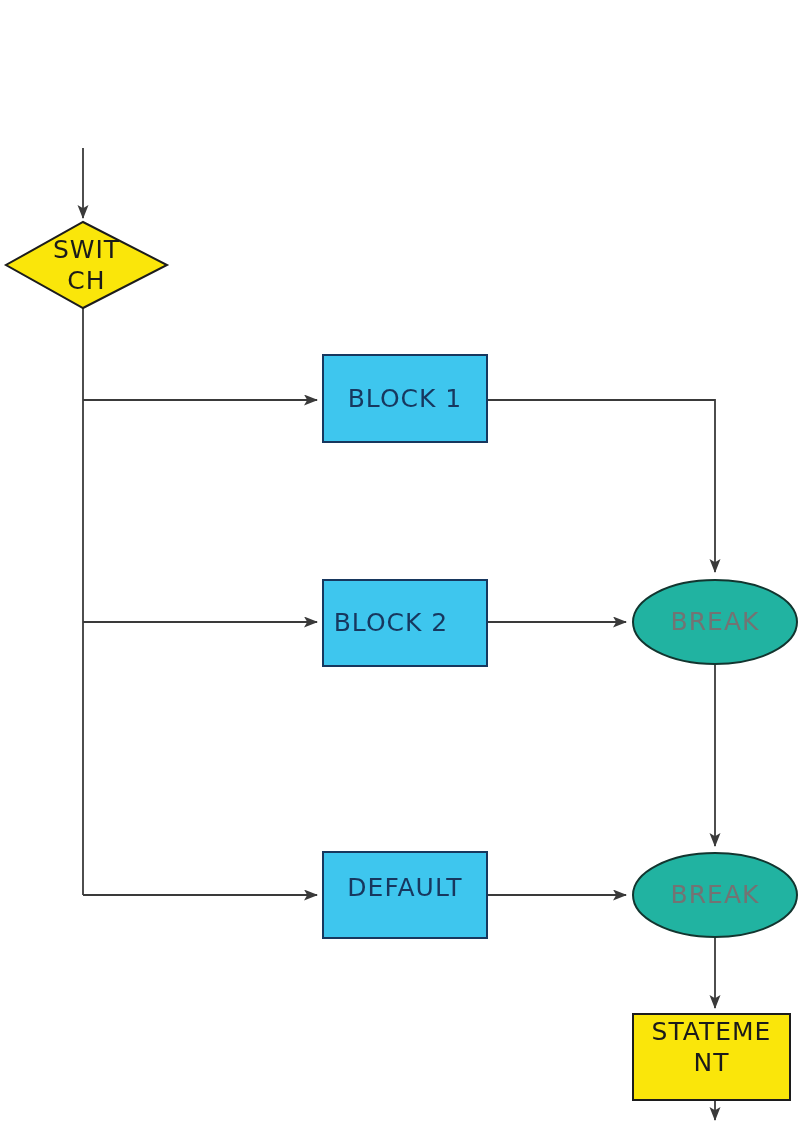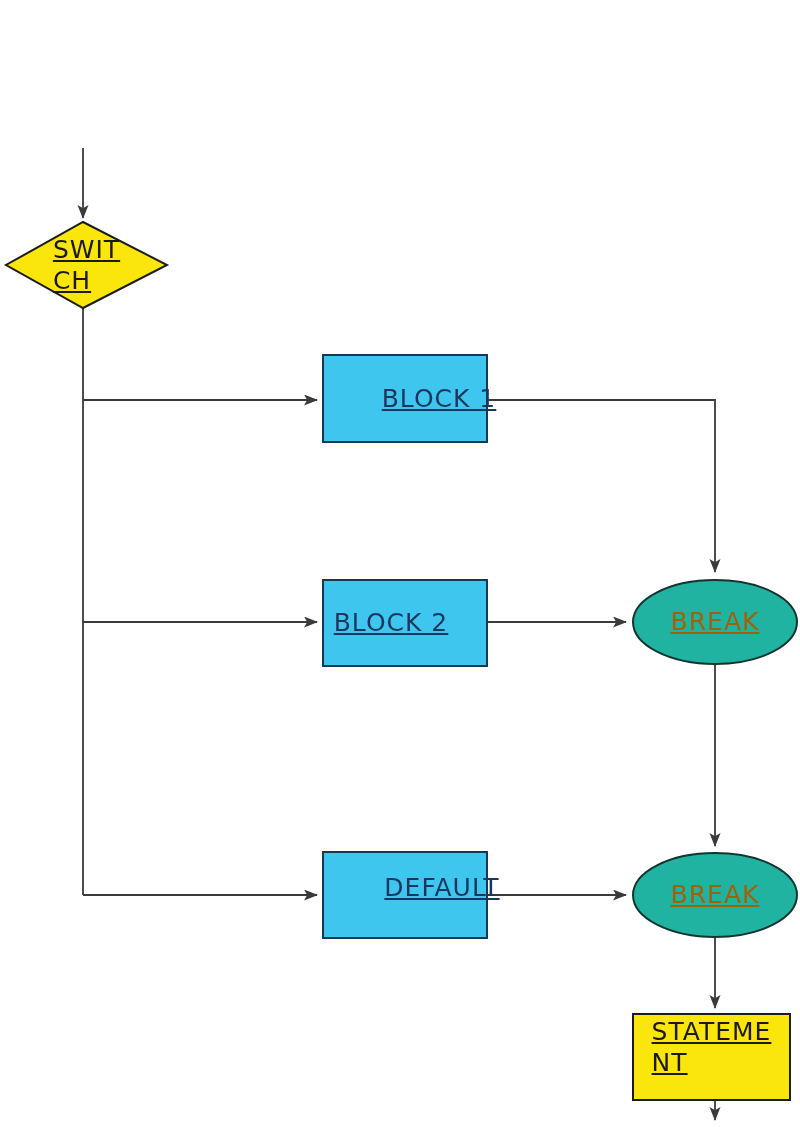--- a/index.html
+++ b/index.html
@@ -24,35 +24,35 @@
   svg.diagram-layer {
     position: absolute;
     left: 0; top: 0;
     width: 800px; height: 1131px;
   }
   .node-label {
     position: absolute;
     display: flex;
     align-items: center;
     justify-content: center;
+    text-align: center;
     font-size: 25px;
     letter-spacing: 1px;
     line-height: 1.25;
     white-space: pre-line;
     pointer-events: none;
-    text-decoration: underline;
   }
   .label-dark  { color: #1a1a1a; }
   .label-navy  { color: #17375e; }
-  .label-teal  { color: #a16207; }
+  .label-teal  { color: #737373; }
   
   .lbl-switch    { left: 6px;   top: 222px;  width: 161px; height: 86px; }
-  .lbl-block1    { left: 323px; top: 355px;  width: 164px; height: 87px; padding-left: 34px; }
+  .lbl-block1    { left: 323px; top: 355px;  width: 164px; height: 87px; }
   .lbl-block2    { left: 323px; top: 580px;  width: 136px; height: 86px; }
-  .lbl-default   { left: 323px; top: 852px;  width: 164px; height: 72px; margin-left: 37px; }
+  .lbl-default   { left: 323px; top: 852px;  width: 164px; height: 72px; }
   .lbl-break1    { left: 633px; top: 580px;  width: 164px; height: 84px; }
   .lbl-break2    { left: 633px; top: 853px;  width: 164px; height: 84px; }
   .lbl-statement { left: 633px; top: 1014px; width: 157px; height: 66px; }
 </style>
 </head>
 <body>
 
 <div class="canvas">
 
 

